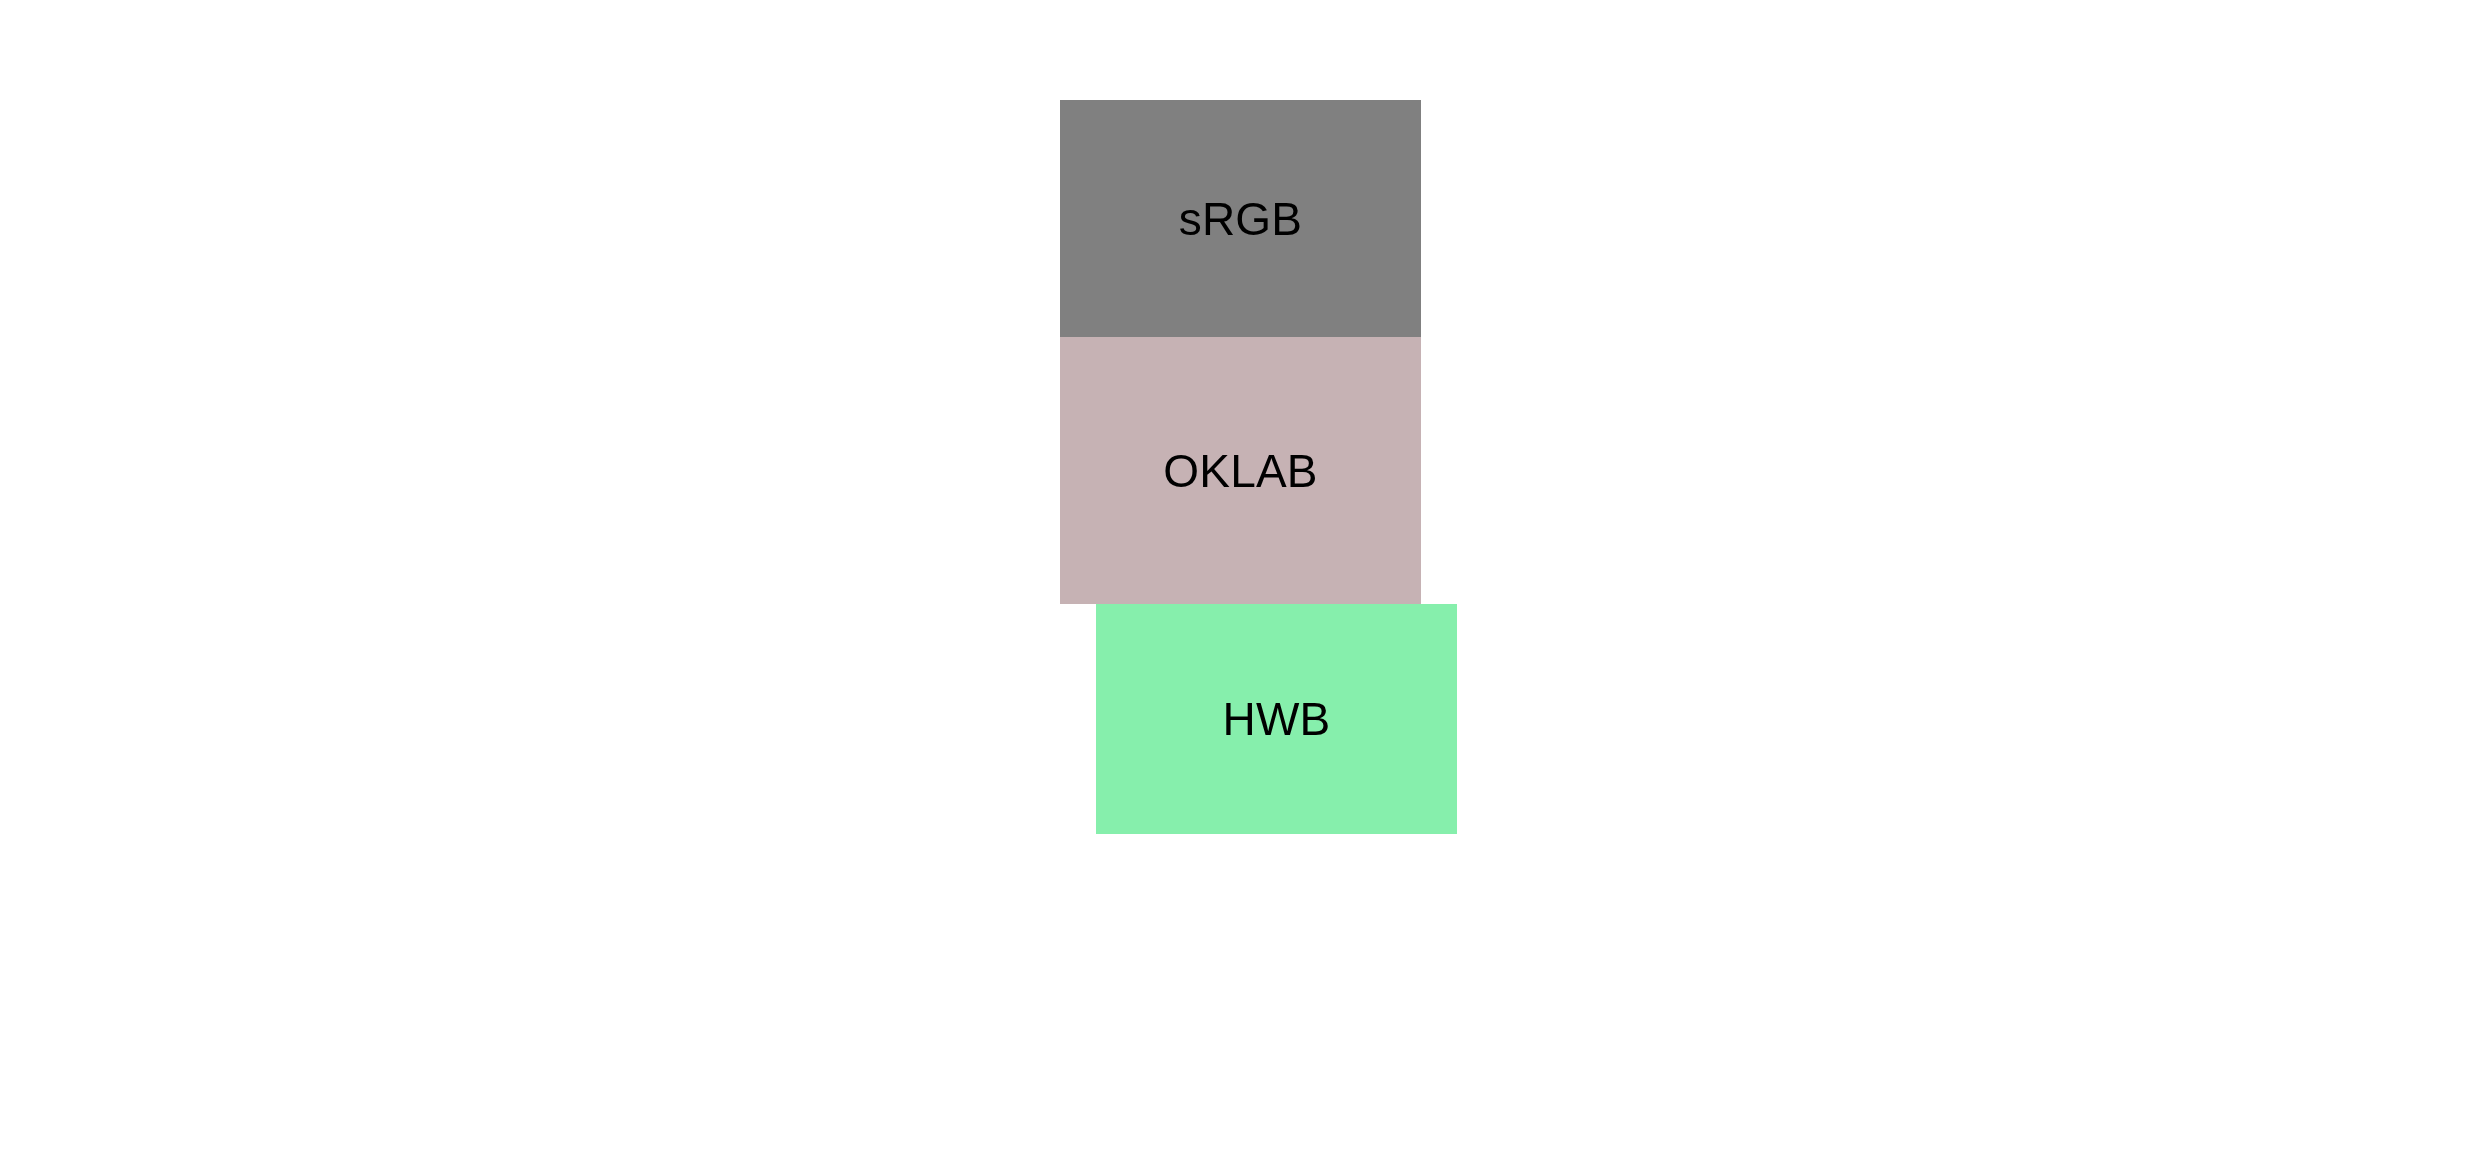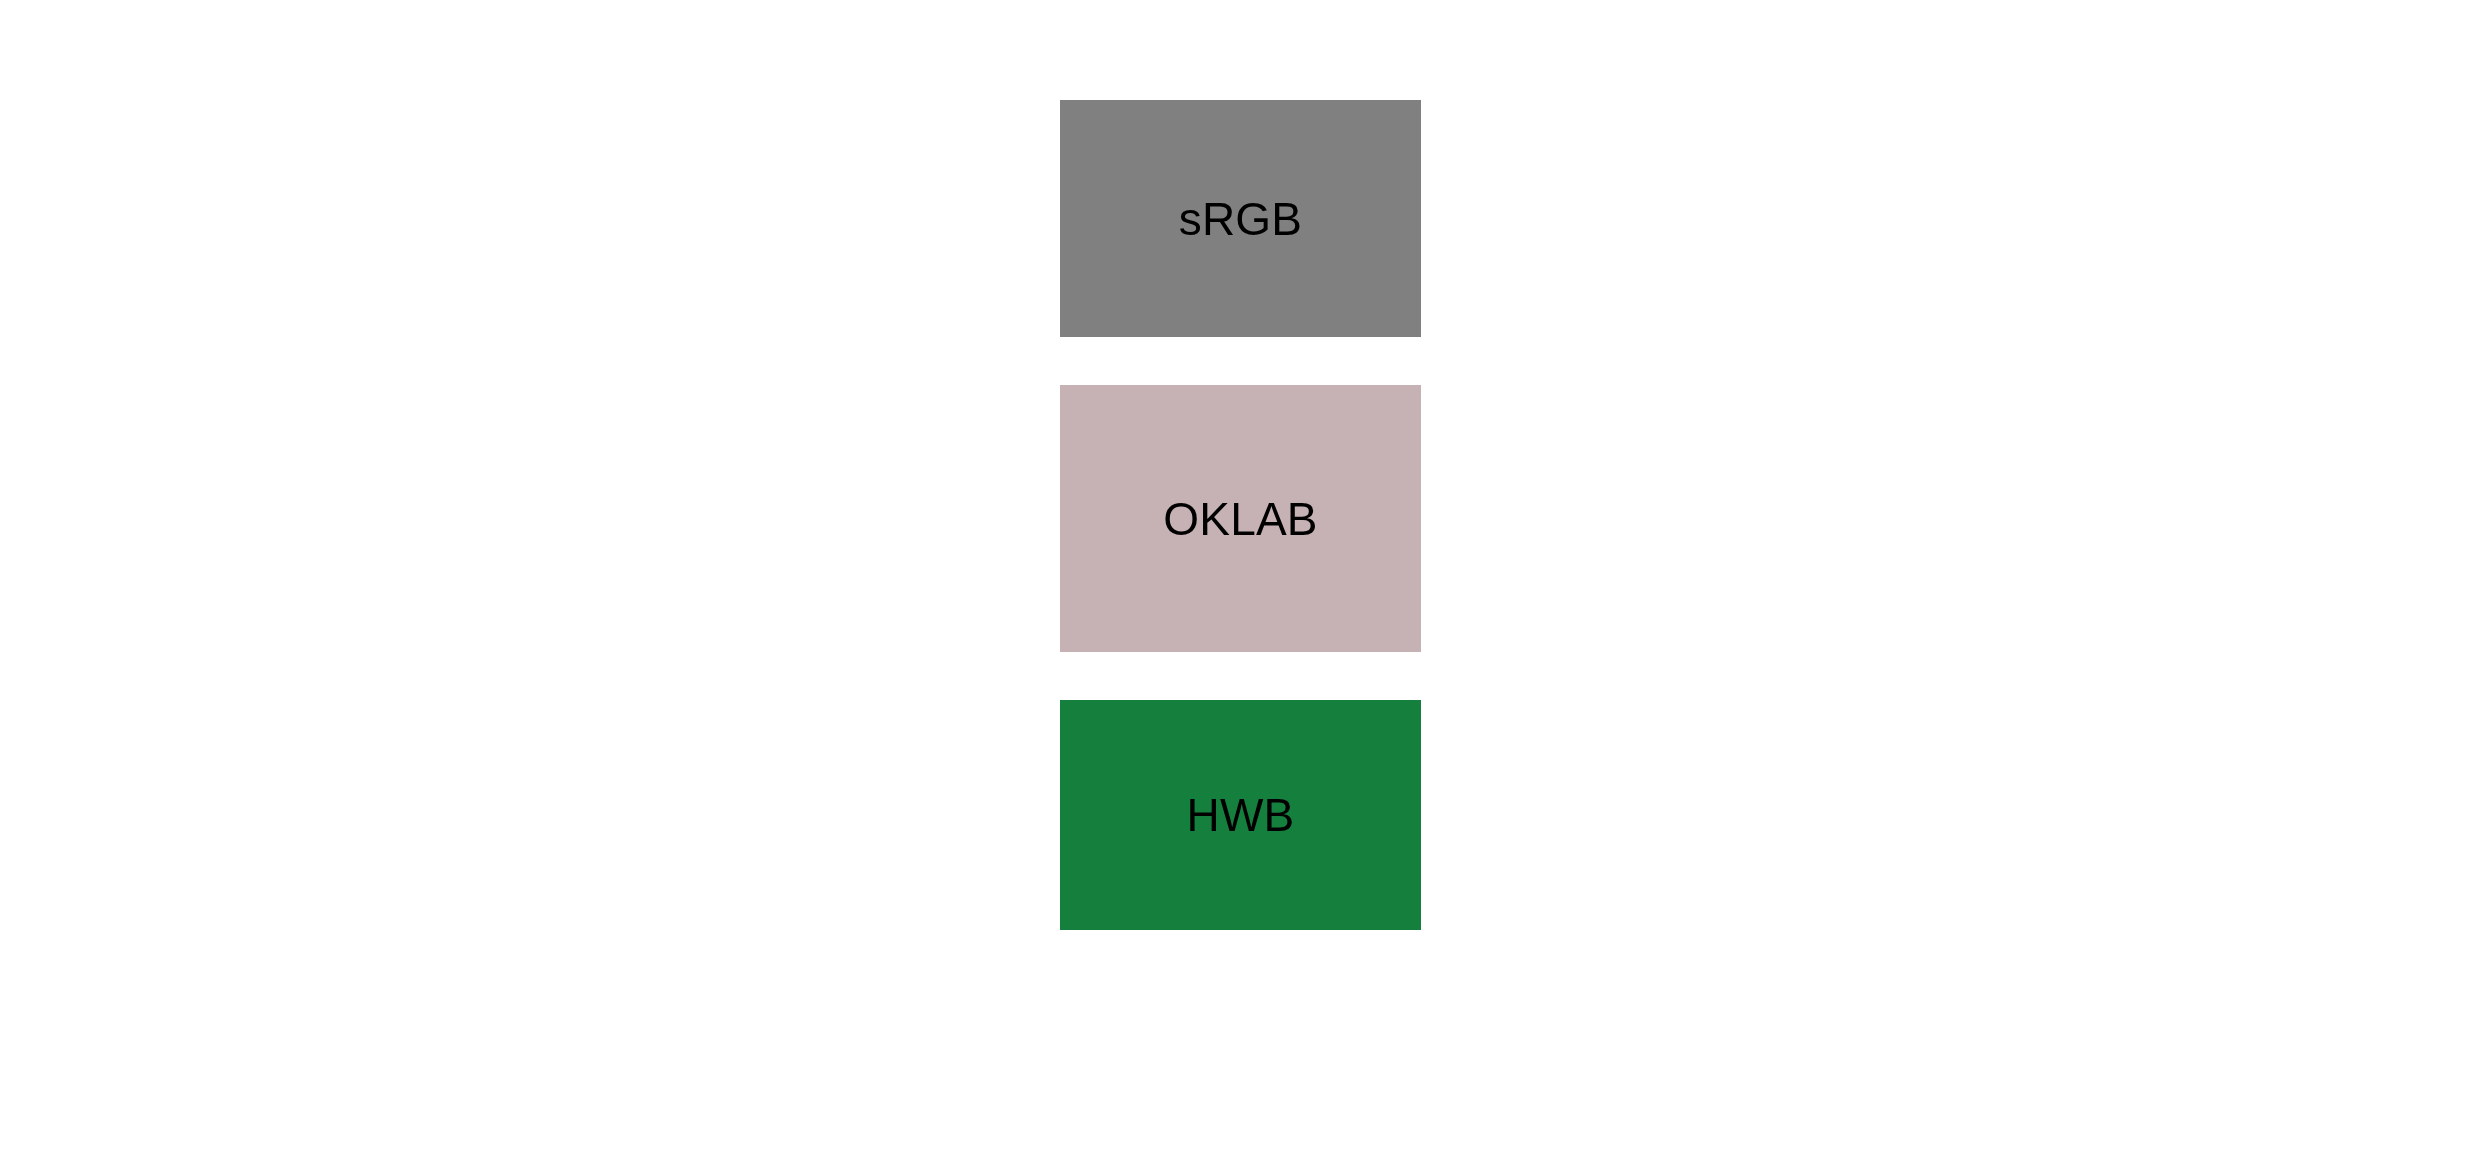--- a/index.html
+++ b/index.html
@@ -17,21 +17,20 @@
 
   
   #swatch-stack {
     position: absolute;
     left: 1060px;
     top: 100px;
     width: 361px;
     height: 940px;
     display: flex;
     flex-direction: column;
-    gap: 48px;
   }
 
   .swatch {
     box-sizing: border-box;
     display: flex;
     align-items: center;
     justify-content: center;
     width: 100%;
   }
 
@@ -53,17 +52,17 @@
 
   <div class="swatch" style="background-color: rgb(128, 128, 128); height: 237px;">
     <span class="swatch-label" style="color: rgb(0, 0, 0);">sRGB</span>
   </div>
 
   <div class="swatch" style="background-color: rgb(198, 178, 180); height: 267px;">
     <span class="swatch-label" style="color: rgb(0, 0, 0);">OKLAB</span>
   </div>
 
 
-  <div class="swatch" style="background-color: #15803d; height: 230px;">
+  <div class="swatch" style="background-color: #86efac; height: 230px; margin-left: 36px;">
     <span class="swatch-label" style="color: rgb(0, 0, 0);">HWB</span>
   </div>
 
 </div>
 
 </body></html>

